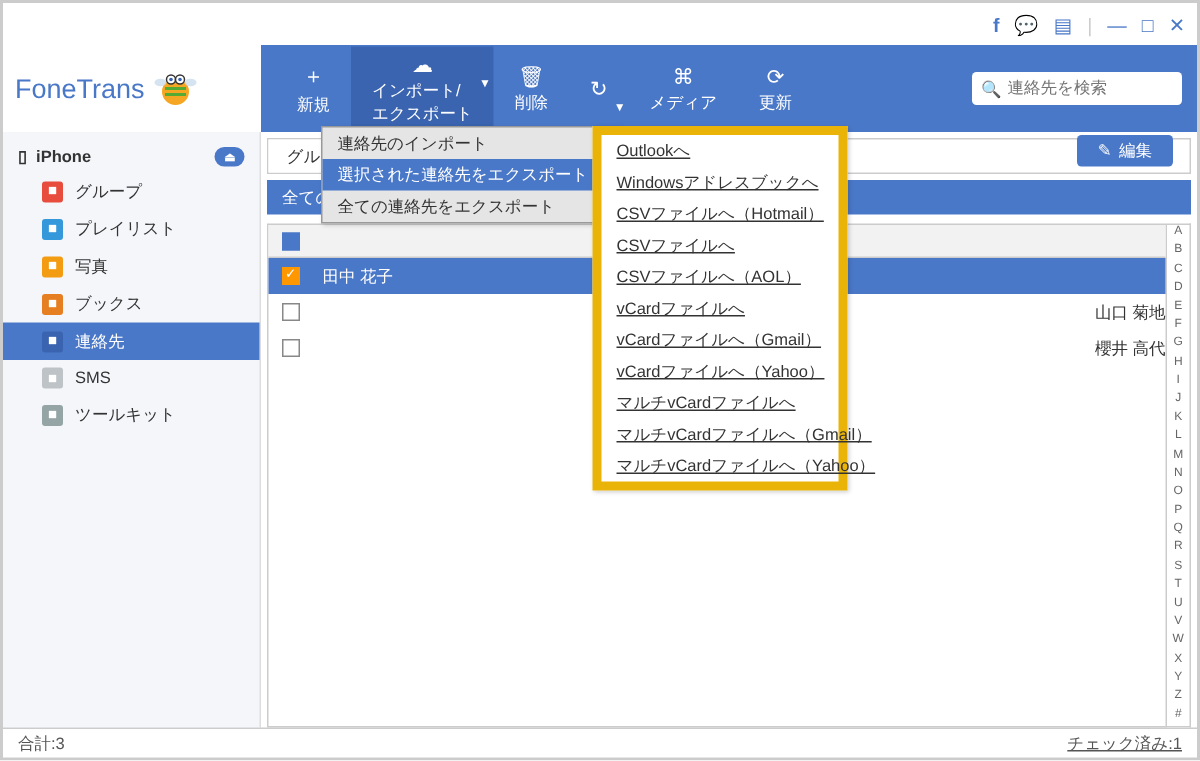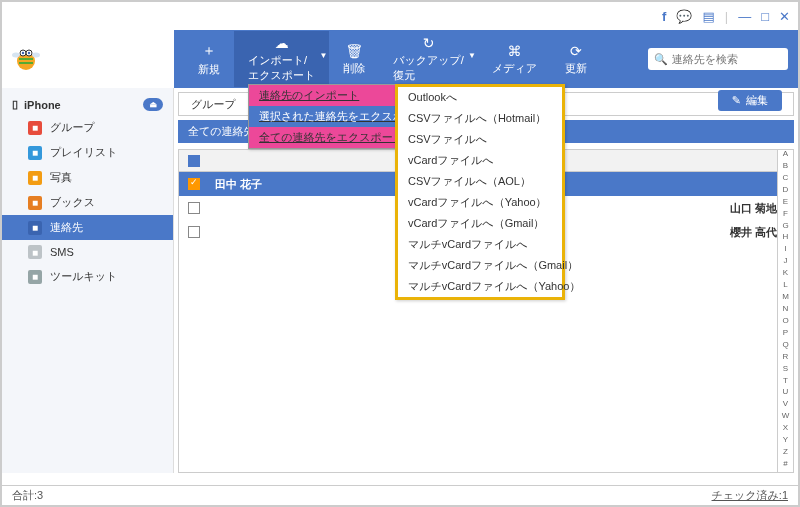--- a/index.html
+++ b/index.html
@@ -38,57 +38,58 @@
 .grp-row { height:24px; display:flex; align-items:center; border:1px solid #ccc; margin:4px 4px 0 4px; }
 .grp-label { padding:0 12px; border-right:1px solid #ccc; height:100%; display:flex; align-items:center; background:#fff; }
 .edit-btn { position:absolute; right:16px; top:2px; background:#4a78c8; color:#fff; padding:3px 14px; border-radius:3px; font-size:11px; display:flex; align-items:center; gap:5px; cursor:pointer; }
 
 .allbar { background:#4a78c8; color:#fff; padding:4px 10px; margin:4px 4px 0 4px; font-size:11px; }
 
 .list-wrap { flex:1; display:flex; margin:6px 4px 0 4px; min-height:0; }
 .list { flex:1; border:1px solid #ccc; }
 .list-head { display:flex; background:#f2f2f2; border-bottom:1px solid #ccc; height:22px; align-items:center; }
 .col-ck { width:30px; display:flex; justify-content:center; }
-.col-name { flex:1; text-align:center;font-weight:bold; }
+.col-name { flex:1; text-align:center; }
 .row { display:flex; align-items:center; height:24px; padding-left:0; }
 .row.sel { background:#4a78c8; color:#fff; }
 .ck { width:12px; height:12px; border:1px solid #888; background:#fff; display:inline-block; }
 .ck.on { background:#ff9800; border-color:#ff9800; position:relative; }
 .ck.on:after { content:"✓"; color:#fff; font-size:9px; position:absolute; left:1px; top:-2px; }
 .alpha { width:16px; background:#fff; border:1px solid #ccc; border-left:none; display:flex; flex-direction:column; font-size:8px; color:#666; }
 .alpha span { flex:1; text-align:center; line-height:1; }
 
-.status { height:20px; border-top:1px solid #ccc; display:flex; align-items:center; padding:0 10px; font-size:11px; color:#555;margin-top:12px; }
+.status { height:20px; border-top:1px solid #ccc; display:flex; align-items:center; padding:0 10px; font-size:11px; color:#555; }
 .status .right { margin-left:auto;text-decoration:underline; }
 
 
-.menu1 { position:absolute; left:74px; top:-4px; background:#ec4899; border:1px solid #999; z-index:20; font-size:11px; box-shadow:1px 1px 3px rgba(0,0,0,.2);text-decoration:underline; }
+.menu1 { position:absolute; left:40px; top:-4px; background:#e5e5e5; border:1px solid #999; z-index:20; font-size:11px; box-shadow:1px 1px 3px rgba(0,0,0,.2); }
 .menu1 .mi { padding:3px 22px 3px 10px; white-space:nowrap; cursor:pointer; position:relative; }
 .menu1 .mi:hover, .menu1 .mi.hl { background:#4a78c8; color:#fff; }
 .menu1 .mi .ar { position:absolute; right:6px; top:3px; font-size:9px; }
 
-.menu2 { position:absolute; left:221px; top:-4px; background:#fff; border:3px solid #eab308; z-index:21; font-size:11px; box-shadow:1px 1px 3px rgba(0,0,0,.2); width:170px; }
+.menu2 { position:absolute; left:221px; top:-4px; background:#fff; border:6px solid #eab308; z-index:21; font-size:11px; box-shadow:1px 1px 3px rgba(0,0,0,.2); width:170px;text-decoration:underline; }
 .menu2 .mi { padding:3px 10px; white-space:nowrap; cursor:pointer; }
 </style>
 </head>
 <body>
 
 <div class="window">
   <div class="titlebar">
     <span style="font-weight:bold">f</span>
     <span>💬</span>
     <span>▤</span>
     <span style="color:#ccc">|</span>
     <span>—</span>
     <span>□</span>
     <span>✕</span>
   </div>
 
   <div class="header">
     <div class="logo-area">
+      <span class="logo-text">FoneTrans</span>
       <svg class="bee" viewBox="0 0 32 32">
         <circle cx="16" cy="18" r="9" fill="#f5a623"></circle>
         <path d="M9 16 h14 M9 20 h14" stroke="#5a3" stroke-width="2" fill="none"></path>
         <circle cx="13" cy="10" r="3" fill="#fff" stroke="#333"></circle>
         <circle cx="19" cy="10" r="3" fill="#fff" stroke="#333"></circle>
         <circle cx="13" cy="10" r="1.2" fill="#3a64b0"></circle>
           <circle cx="19" cy="10" r="1.2" fill="#3a64b0"></circle>
         <ellipse cx="6" cy="12" rx="4" ry="2.5" fill="#cde" opacity=".8"></ellipse>
         <ellipse cx="26" cy="12" rx="4" ry="2.5" fill="#cde" opacity=".8"></ellipse>
       </svg>
@@ -102,21 +103,20 @@
           <span class="ic">☁</span>
           <span><span>インポート/</span><br><span>エクスポート</span></span>
           <span class="tb-caret">▼</span>
         </div>
       <div class="tb-btn">
           <span class="ic">🗑</span>
           <span>削除</span>
         </div>
       <div class="tb-btn">
           <span class="ic">↻</span>
-          <span><span>バックアップ/</span><br><span>復元</span></span>
           <span class="tb-caret">▼</span>
         </div>
       <div class="tb-btn">
           <span class="ic">⌘</span>
           <span>メディア</span>
         </div>
       <div class="tb-btn">
           <span class="ic">⟳</span>
           <span>更新</span>
         </div>
@@ -236,26 +236,27 @@
           </div>
       </div>
 
       <div class="menu1" id="menu1">
           <div class="mi">連絡先のインポート<span class="ar">▶</span></div>
           <div class="mi hl">選択された連絡先をエクスポート<span class="ar">▶</span></div>
           <div class="mi">全ての連絡先をエクスポート<span class="ar">▶</span></div>
         </div>
       <div class="menu2" id="menu2">
           <div class="mi">Outlookへ</div>
+          <div class="mi">Windowsアドレスブックへ</div>
           <div class="mi">CSVファイルへ（Hotmail）</div>
           <div class="mi">CSVファイルへ</div>
+          <div class="mi">CSVファイルへ（AOL）</div>
           <div class="mi">vCardファイルへ</div>
-          <div class="mi">CSVファイルへ（AOL）</div>
+          <div class="mi">vCardファイルへ（Gmail）</div>
           <div class="mi">vCardファイルへ（Yahoo）</div>
-          <div class="mi">vCardファイルへ（Gmail）</div>
           <div class="mi">マルチvCardファイルへ</div>
           <div class="mi">マルチvCardファイルへ（Gmail）</div>
           <div class="mi">マルチvCardファイルへ（Yahoo）</div>
         </div>
 
     </div>
   </div>
 
   <div class="status">
     <span>合計:3</span>

